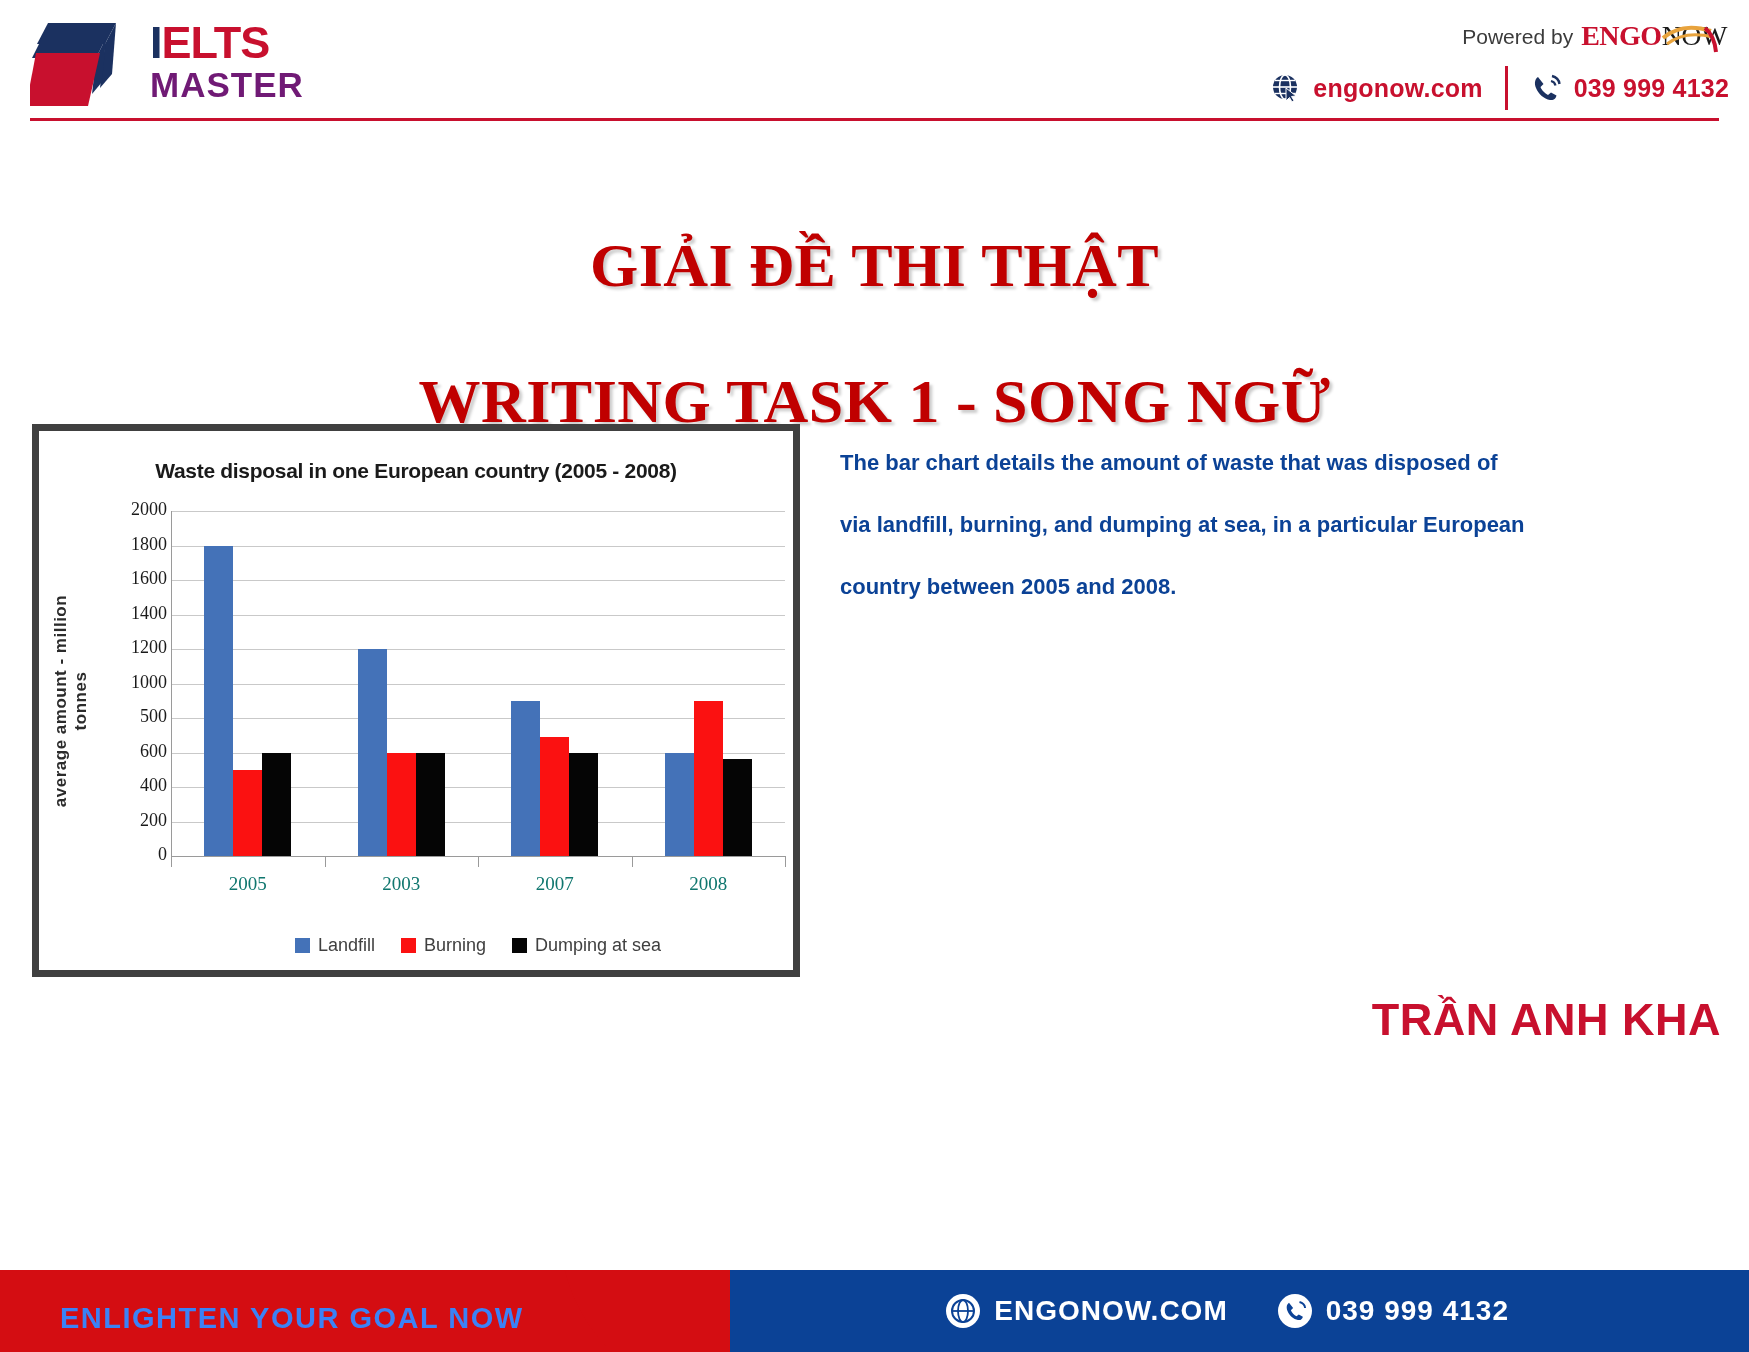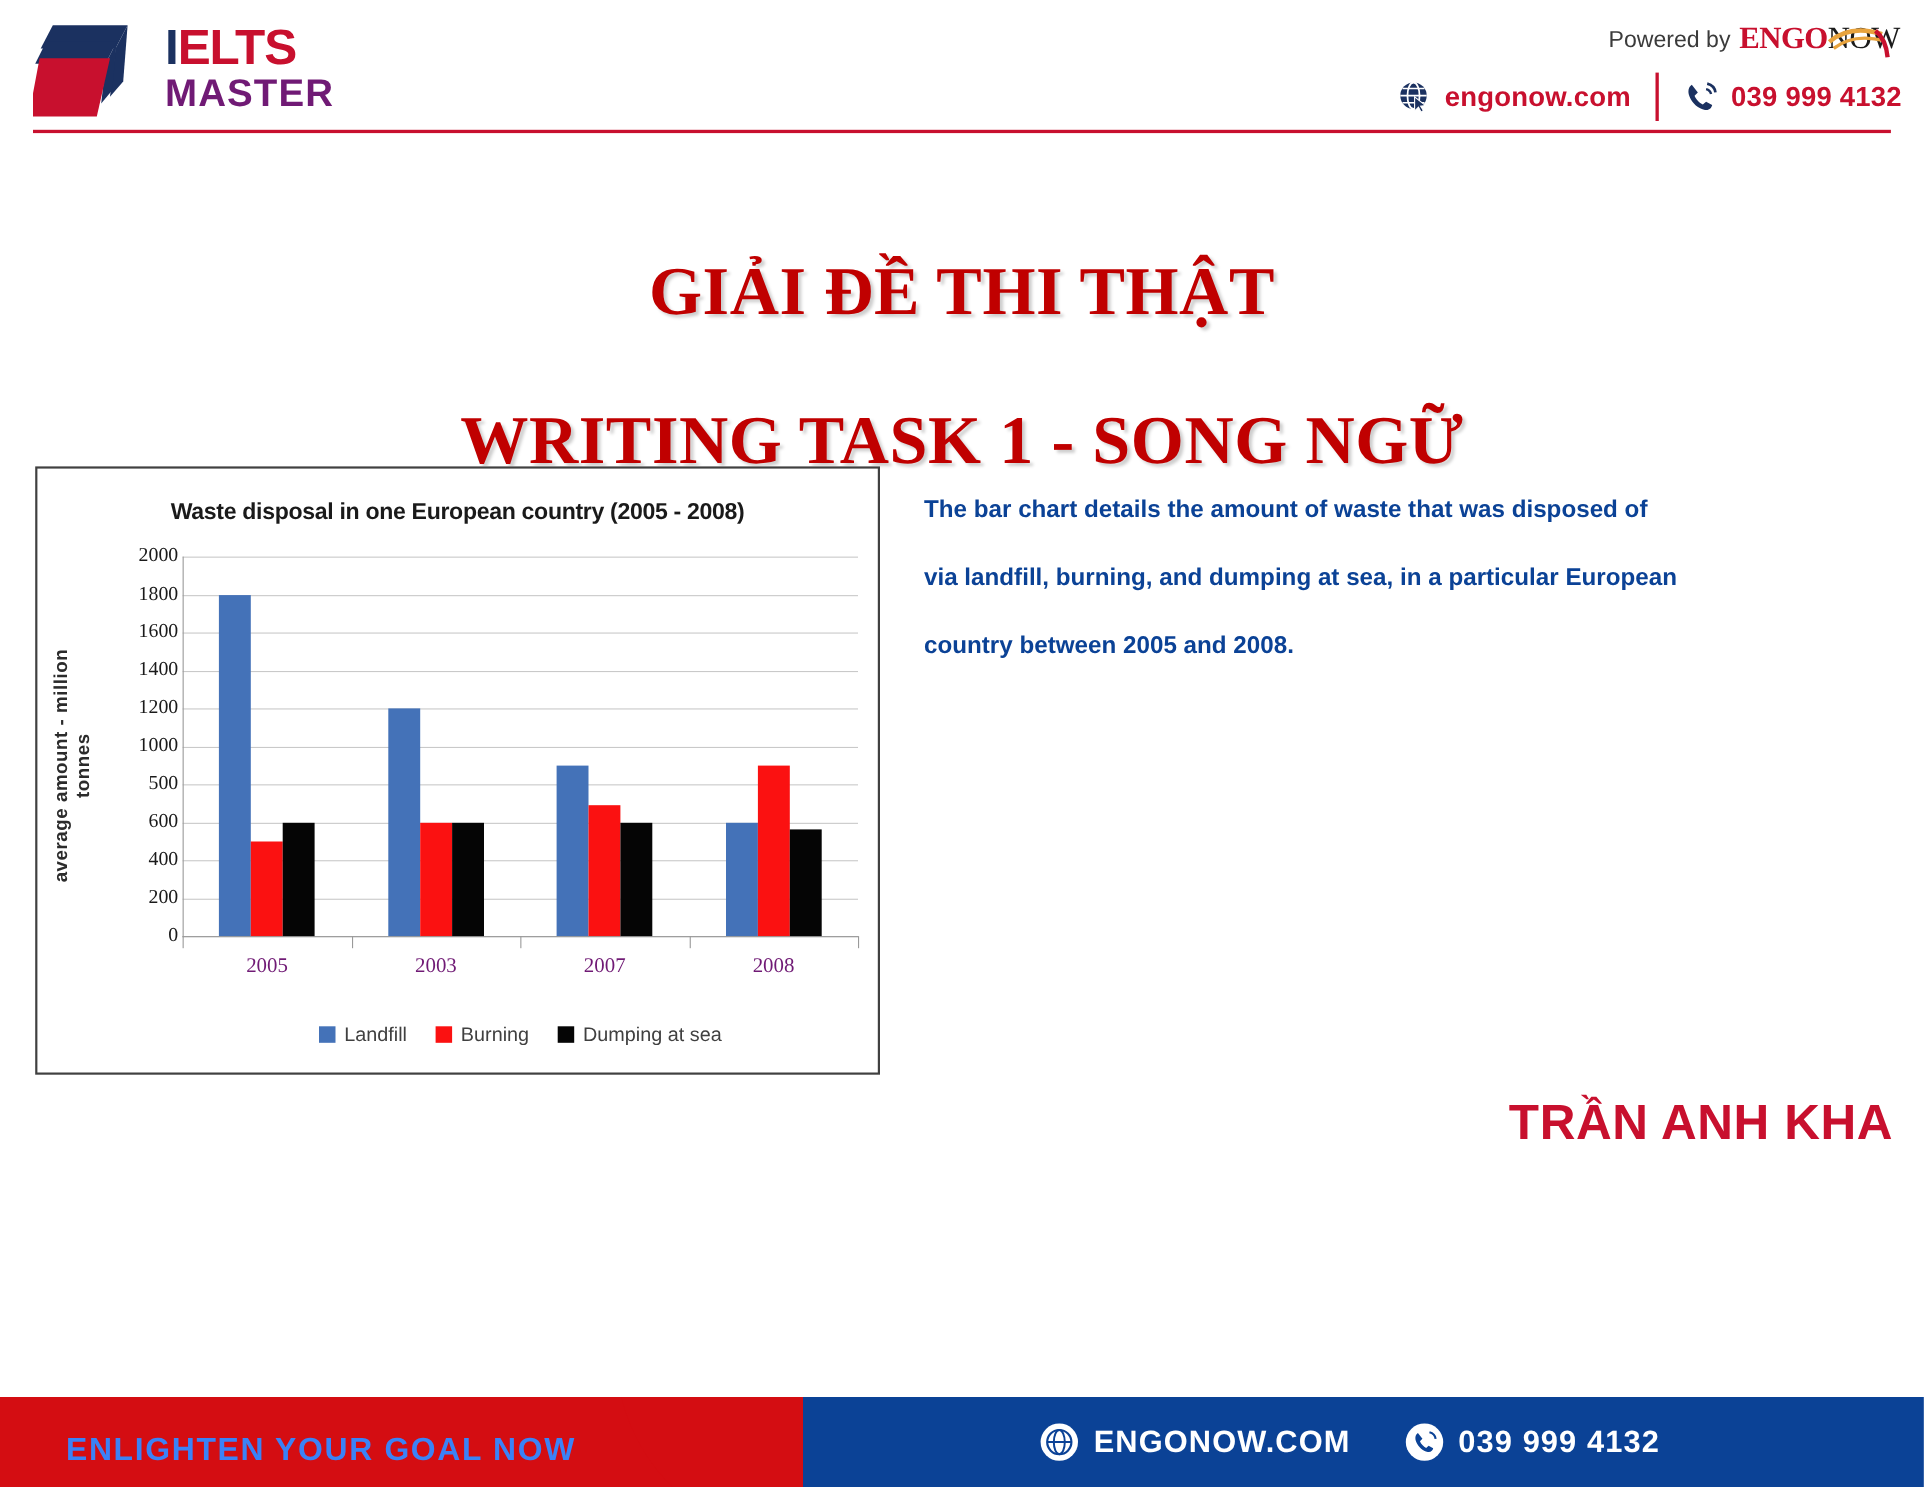--- a/index.html
+++ b/index.html
@@ -39,21 +39,21 @@
     font-family:"Liberation Serif", serif;
     font-weight:bold;color:#c00000;
     font-size:62px;line-height:92px;letter-spacing:0.5px;
     text-shadow:3px 3px 3px rgba(0,0,0,0.20);
     margin-top:44px;
   }
 
   
   .chart-card{
     position:absolute;left:32px;top:424px;width:768px;height:553px;
-    background:#fff;border:2px solid #404040;box-sizing:border-box;
+    background:#fff;border:7px solid #404040;box-sizing:border-box;
   }
   .chart-title{
     position:absolute;left:0;top:28px;width:100%;text-align:center;
     font-size:21px;font-weight:bold;color:#1a1a1a;letter-spacing:-0.3px;
   }
   .ylabel{
     position:absolute;left:-98px;top:250px;width:260px;
     transform:rotate(-90deg);text-align:center;
     font-size:17px;font-weight:bold;color:#2b2b2b;letter-spacing:0.5px;
   }
@@ -68,21 +68,21 @@
     position:absolute;right:618px;width:70px;text-align:right;
     font-size:18px;color:#1a1a1a;font-family:"Liberation Serif", serif;
   }
   .groups{position:absolute;left:0;top:0;width:614px;height:345px;display:flex;}
   .group{flex:1;position:relative;display:flex;align-items:flex-end;justify-content:center;gap:0px;}
   .bar{width:29px;}
   .bar.landfill{background:#4472b8;}
   .bar.burning{background:#fb1111;}
   .bar.dumping{background:#050505;}
   .xtick-row{position:absolute;left:0;top:362px;width:614px;display:flex;}
-  .xtick{flex:1;text-align:center;font-size:19px;color:#701a75;font-family:"Liberation Serif", serif;}
+  .xtick{flex:1;text-align:center;font-size:19px;color:#0f766e;font-family:"Liberation Serif", serif;}
   .xsep{position:absolute;top:345px;width:1px;height:11px;background:#9a9a9a;}
 
   .legend{position:absolute;left:0;top:424px;width:614px;display:flex;justify-content:center;gap:26px;}
   .legend-item{display:flex;align-items:center;gap:8px;}
   .swatch{width:15px;height:15px;}
   .legend-text{font-size:18px;color:#404040;font-weight:500;}
 
   
   .desc{
     position:absolute;left:840px;top:432px;width:690px;

